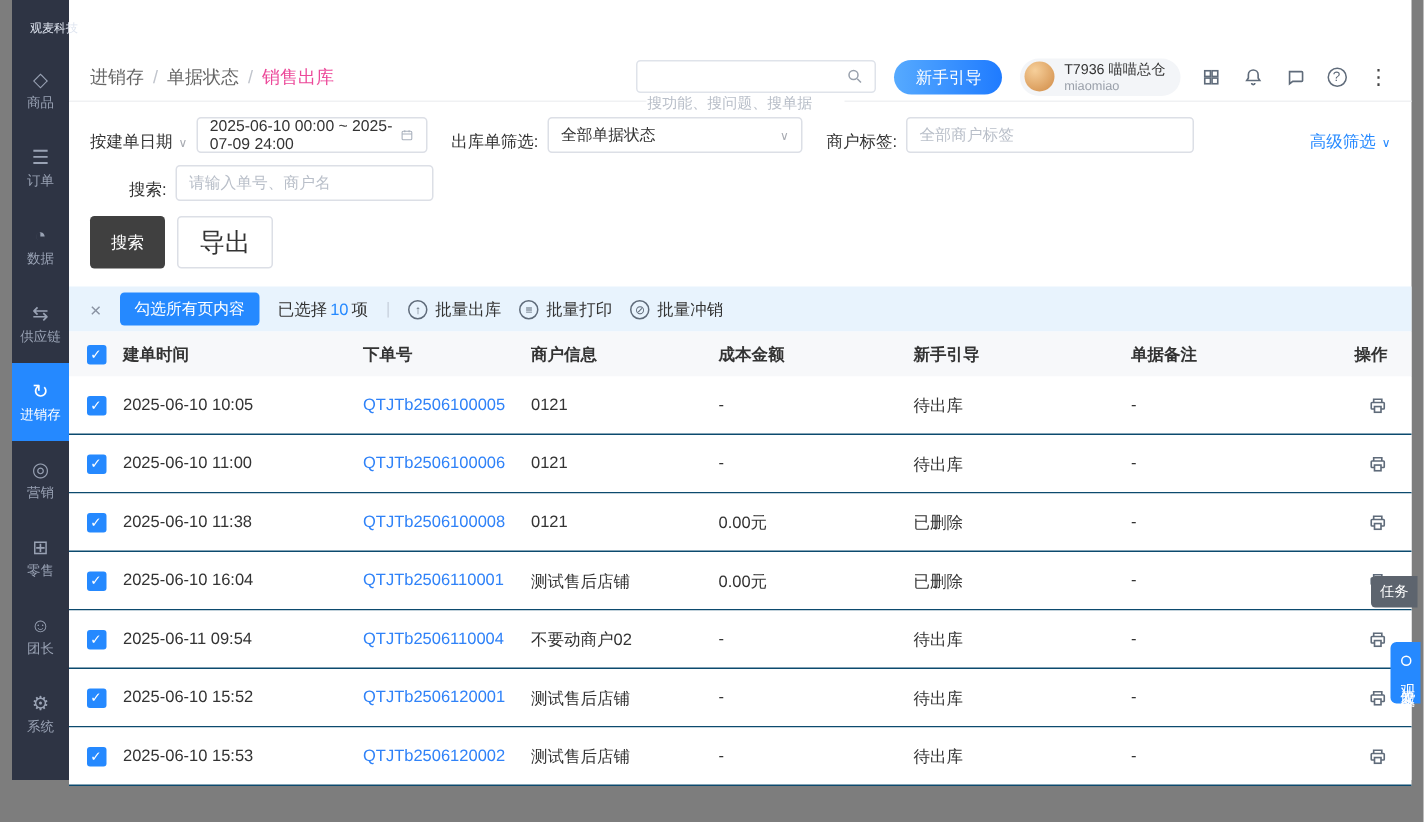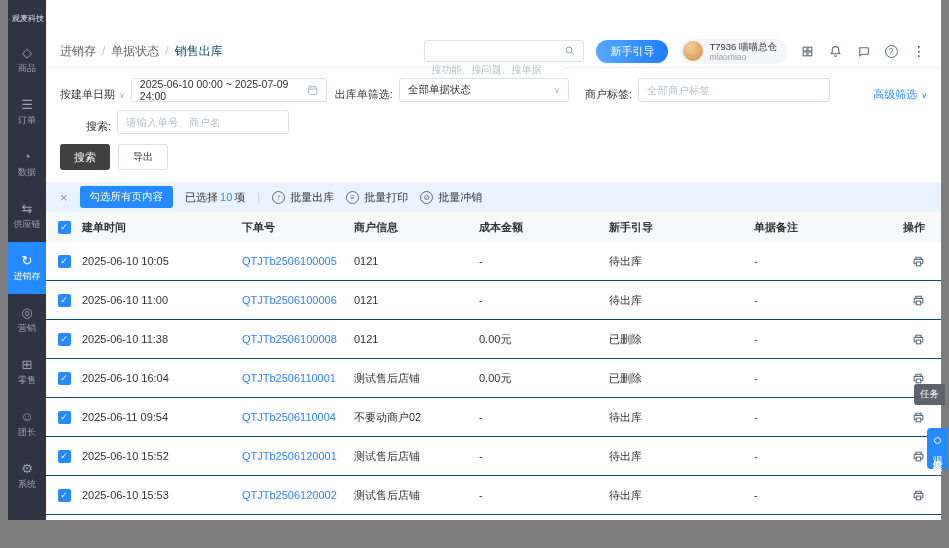--- a/index.html
+++ b/index.html
@@ -2,65 +2,65 @@
 <html><head>
 <meta charset="utf-8">
 <style>
   * { box-sizing: border-box; margin: 0; padding: 0; }
   html,body { width: 949px; height: 548px; overflow: hidden; }
   body { background:#7d7d7d; font-family:"Liberation Sans","DejaVu Sans",sans-serif; }
   .page { position:absolute; left:8px; top:0; width:933px; height:520px; background:#fff; }
 
   
   .sidebar { position:absolute; left:0; top:0; bottom:0; width:38px; background:#2e3444; display:flex; flex-direction:column; }
-  .logo { color:#dfe5f0; font-size:8px; text-align:center; padding:13px 4px 10px; white-space:nowrap; }
+  .logo { color:#dfe5f0; font-size:8px; text-align:center; padding:13px 12px 10px; white-space:nowrap; }
   .nav { display:flex; flex-direction:column; width:100%; }
   .nav-item { position:relative; height:52px; display:flex; flex-direction:column; align-items:center; justify-content:center; gap:3px; color:#99a2b4; font-size:9px; cursor:pointer; }
   .nav-item .glyph { font-size:13px; line-height:1; }
   .nav-item.active { background:#2589ff; color:#fff; }
   .nav-item.active::after { content:""; position:absolute; right:-4px; top:20px; width:4px; height:12px; background:#2589ff; border-radius:0 3px 3px 0; }
 
   
   .main { position:absolute; left:38px; top:0; right:0; bottom:0; }
 
   .topbar { margin-top:36px; height:32px; display:flex; align-items:center; padding:0 14px; border-bottom:1px solid #f0f1f3; }
   .crumbs { font-size:12px; color:#666; display:flex; align-items:center; }
   .crumb:not(.last)::after { content:"/"; margin:0 6px; color:#c0c4cc; }
-  .crumb.last { color:#0c4a6e; }
+  .crumb.last { color:#ec4899; }
   .top-right { margin-left:auto; display:flex; align-items:center; gap:12px; }
   .tsearch { width:160px; height:22px; border:1px solid #dfe3ea; border-radius:3px; display:flex; align-items:center; padding:0 6px; }
   .tsearch input { border:none; outline:none; flex:1; font-size:10px; color:#333; font-family:inherit;margin-top:36px; }
   .tsearch input::placeholder { color:#b9bfc9; }
   .guide-btn { background:linear-gradient(90deg,#56aaff,#1f7bff); color:#fff; font-size:11px; padding:4px 14px; border-radius:12px; border:none; cursor:pointer; font-family:inherit; }
   .user-chip { display:flex; align-items:center; gap:6px; background:#f3f5f8; border-radius:14px; padding:2px 10px 2px 3px; cursor:pointer; }
   .avatar { width:20px; height:20px; border-radius:50%; background:radial-gradient(circle at 35% 30%,#f6cf9a,#d08a45); }
   .u1 { font-size:9.5px; color:#333; line-height:1.2; }
   .u2 { font-size:8.5px; color:#9aa0aa; line-height:1.2; }
   .tico { width:16px; height:16px; display:flex; align-items:center; justify-content:center; color:#5f6b7a; cursor:pointer; }
   .help-circ { width:13px; height:13px; border:1.5px solid #5f6b7a; border-radius:50%; font-size:9px; color:#5f6b7a; display:flex; align-items:center; justify-content:center; }
   .kebab { font-size:14px; color:#444; }
 
   
   .filters { padding:10px 14px 0; font-size:11px; color:#333; }
   .frow { display:flex; align-items:flex-end; }
   .lbl { margin-right:6px; white-space:nowrap; }
   .caret { color:#a8abb2; font-size:8px; margin-left:4px; }
   .box { border:1px solid #dcdfe6; border-radius:3px; height:24px; display:flex; align-items:center; padding:0 8px; background:#fff; font-size:10.5px; color:#333; }
-  .date-box { width:196px; justify-content:space-between; margin-right:8px; cursor:pointer; }
+  .date-box { width:154px; justify-content:space-between; margin-right:16px; cursor:pointer; }
   .select-box { width:170px; justify-content:space-between; margin-right:16px; cursor:pointer; }
   .tag-box { width:192px; }
   .tag-box input, .s2 input { border:none; outline:none; width:100%; font-size:10.5px; font-family:inherit; color:#333; }
   .tag-box input::placeholder, .s2 input::placeholder { color:#b9bfc9; }
   .advanced { margin-left:auto; color:#2589ff; cursor:pointer; white-space:nowrap; }
   .advanced .caret { color:#2589ff; }
   .frow2 { margin-top:8px; padding-left:26px; }
   .s2 { width:172px; }
   .btnrow { margin-top:10px; display:flex; gap:8px; padding:0 14px; }
   .btn-primary { background:#404040; color:#fff; border:none; border-radius:3px; font-size:11px; padding:5px 14px; cursor:pointer; font-family:inherit; }
-  .btn-plain { background:#fff; color:#333; border:1px solid #dcdfe6; border-radius:3px; font-size:10px; padding:5px 14px; cursor:pointer; font-family:inherit; }
+  .btn-plain { background:#fff; color:#333; border:1px solid #dcdfe6; border-radius:3px; font-size:17px; padding:5px 14px; cursor:pointer; font-family:inherit; }
 
   
   .selbar { margin-top:12px; height:30px; background:#e8f3fd; display:flex; align-items:center; gap:12px; padding:0 14px; font-size:11px; color:#333; }
   .sel-close { color:#8a93a3; font-size:13px; cursor:pointer; }
   .sel-all { background:#2589ff; color:#fff; border:none; border-radius:3px; font-size:10.5px; padding:4px 10px; cursor:pointer; font-family:inherit; }
   .sel-count b { color:#2589ff; font-weight:normal; padding:0 2px; }
   .sel-div { color:#c9d2de; }
   .sel-act { display:flex; align-items:center; gap:5px; cursor:pointer; color:#333; }
   .circ-ic { width:13px; height:13px; border:1px solid #5f6b7a; border-radius:50%; font-size:8px; color:#5f6b7a; display:flex; align-items:center; justify-content:center; }
 

